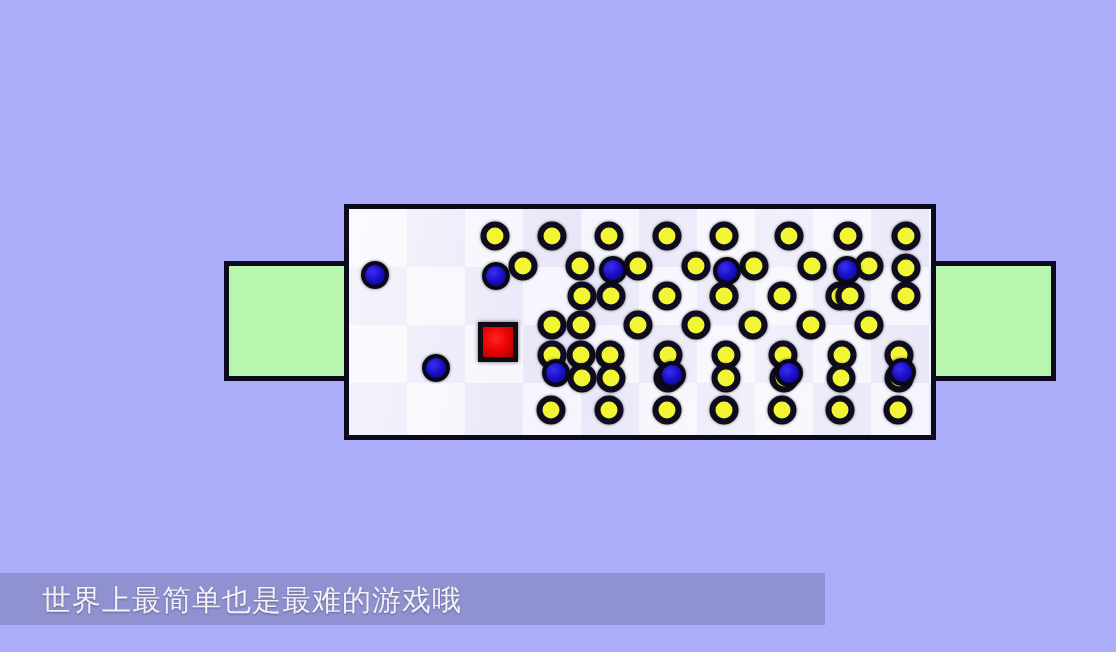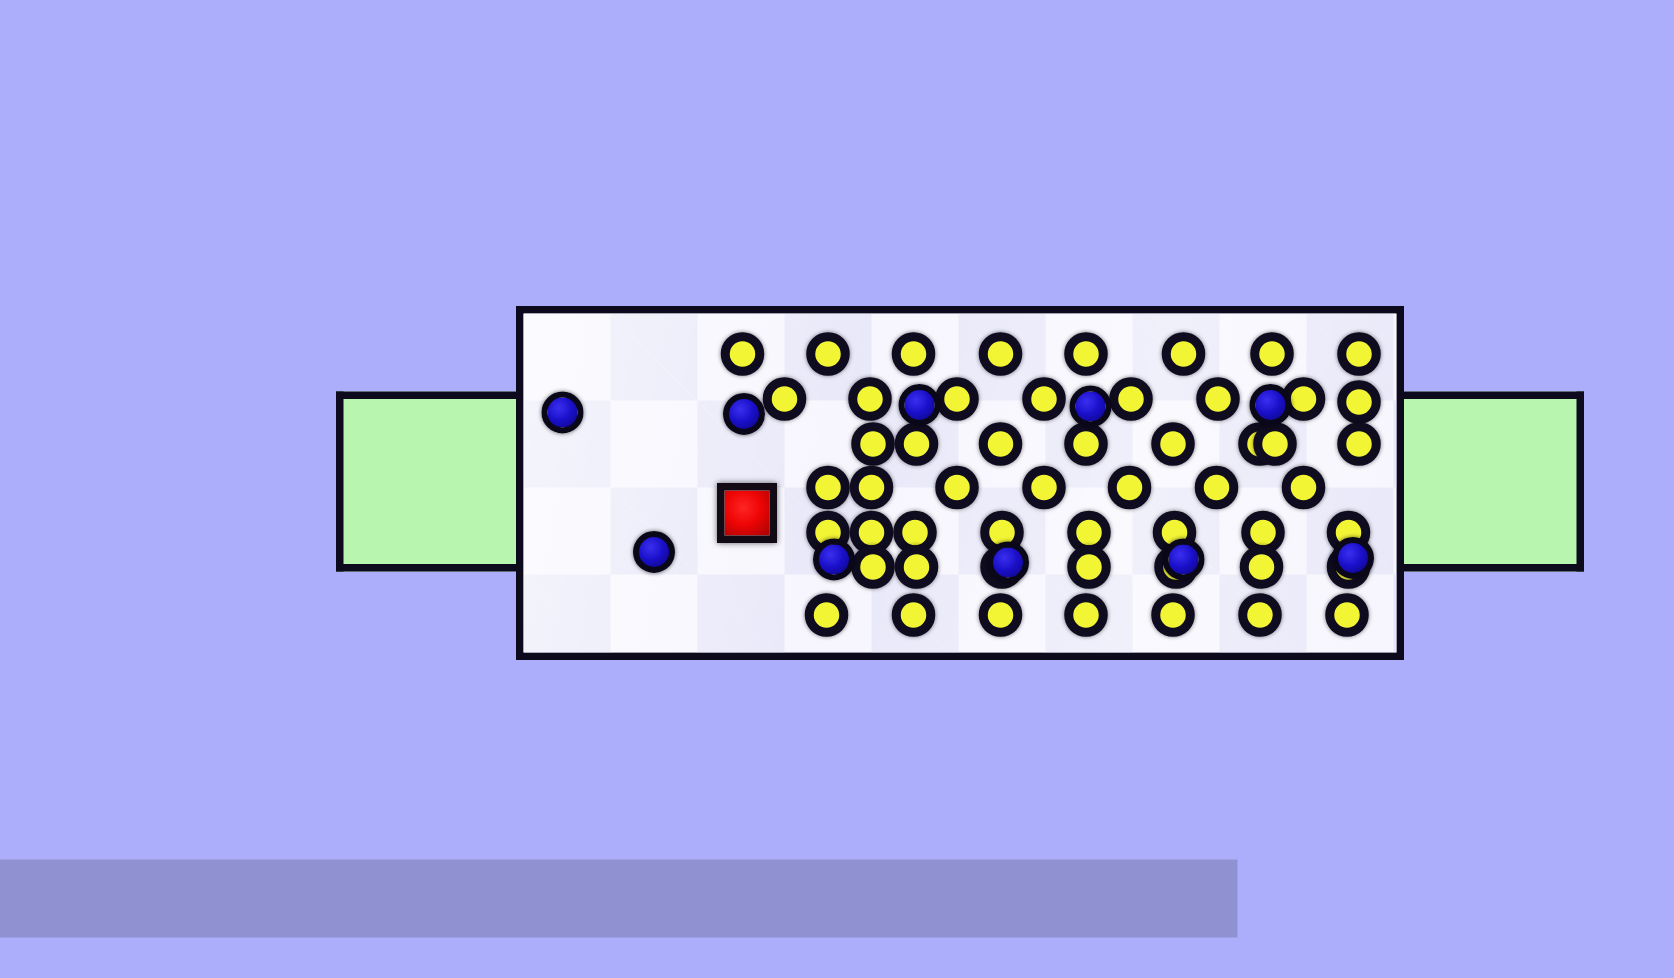--- a/index.html
+++ b/index.html
@@ -195,14 +195,15 @@
         <div class="dot dot-blue" style="left: 556px; top: 373px;"></div>
         <div class="dot dot-blue" style="left: 672px; top: 375px;"></div>
         <div class="dot dot-blue" style="left: 789px; top: 373px;"></div>
         <div class="dot dot-blue" style="left: 902px; top: 372px;"></div>
         <div id="player" style="left: 498px; top: 342px; width: 40px; height: 40px;"></div>
       </div>
 
   </div>
 
   <div id="subtitle-bar"></div>
+  <div id="subtitle-text">世界上最简单也是最难的游戏哦</div>
 
 </div>
 
 </body></html>

